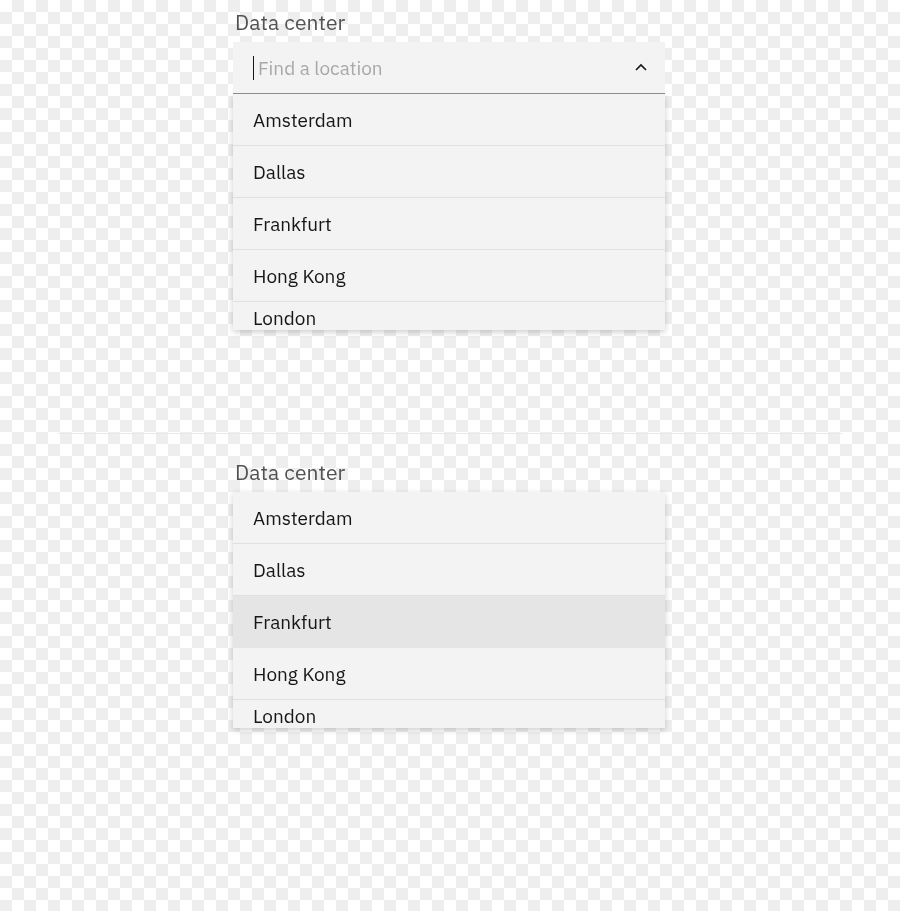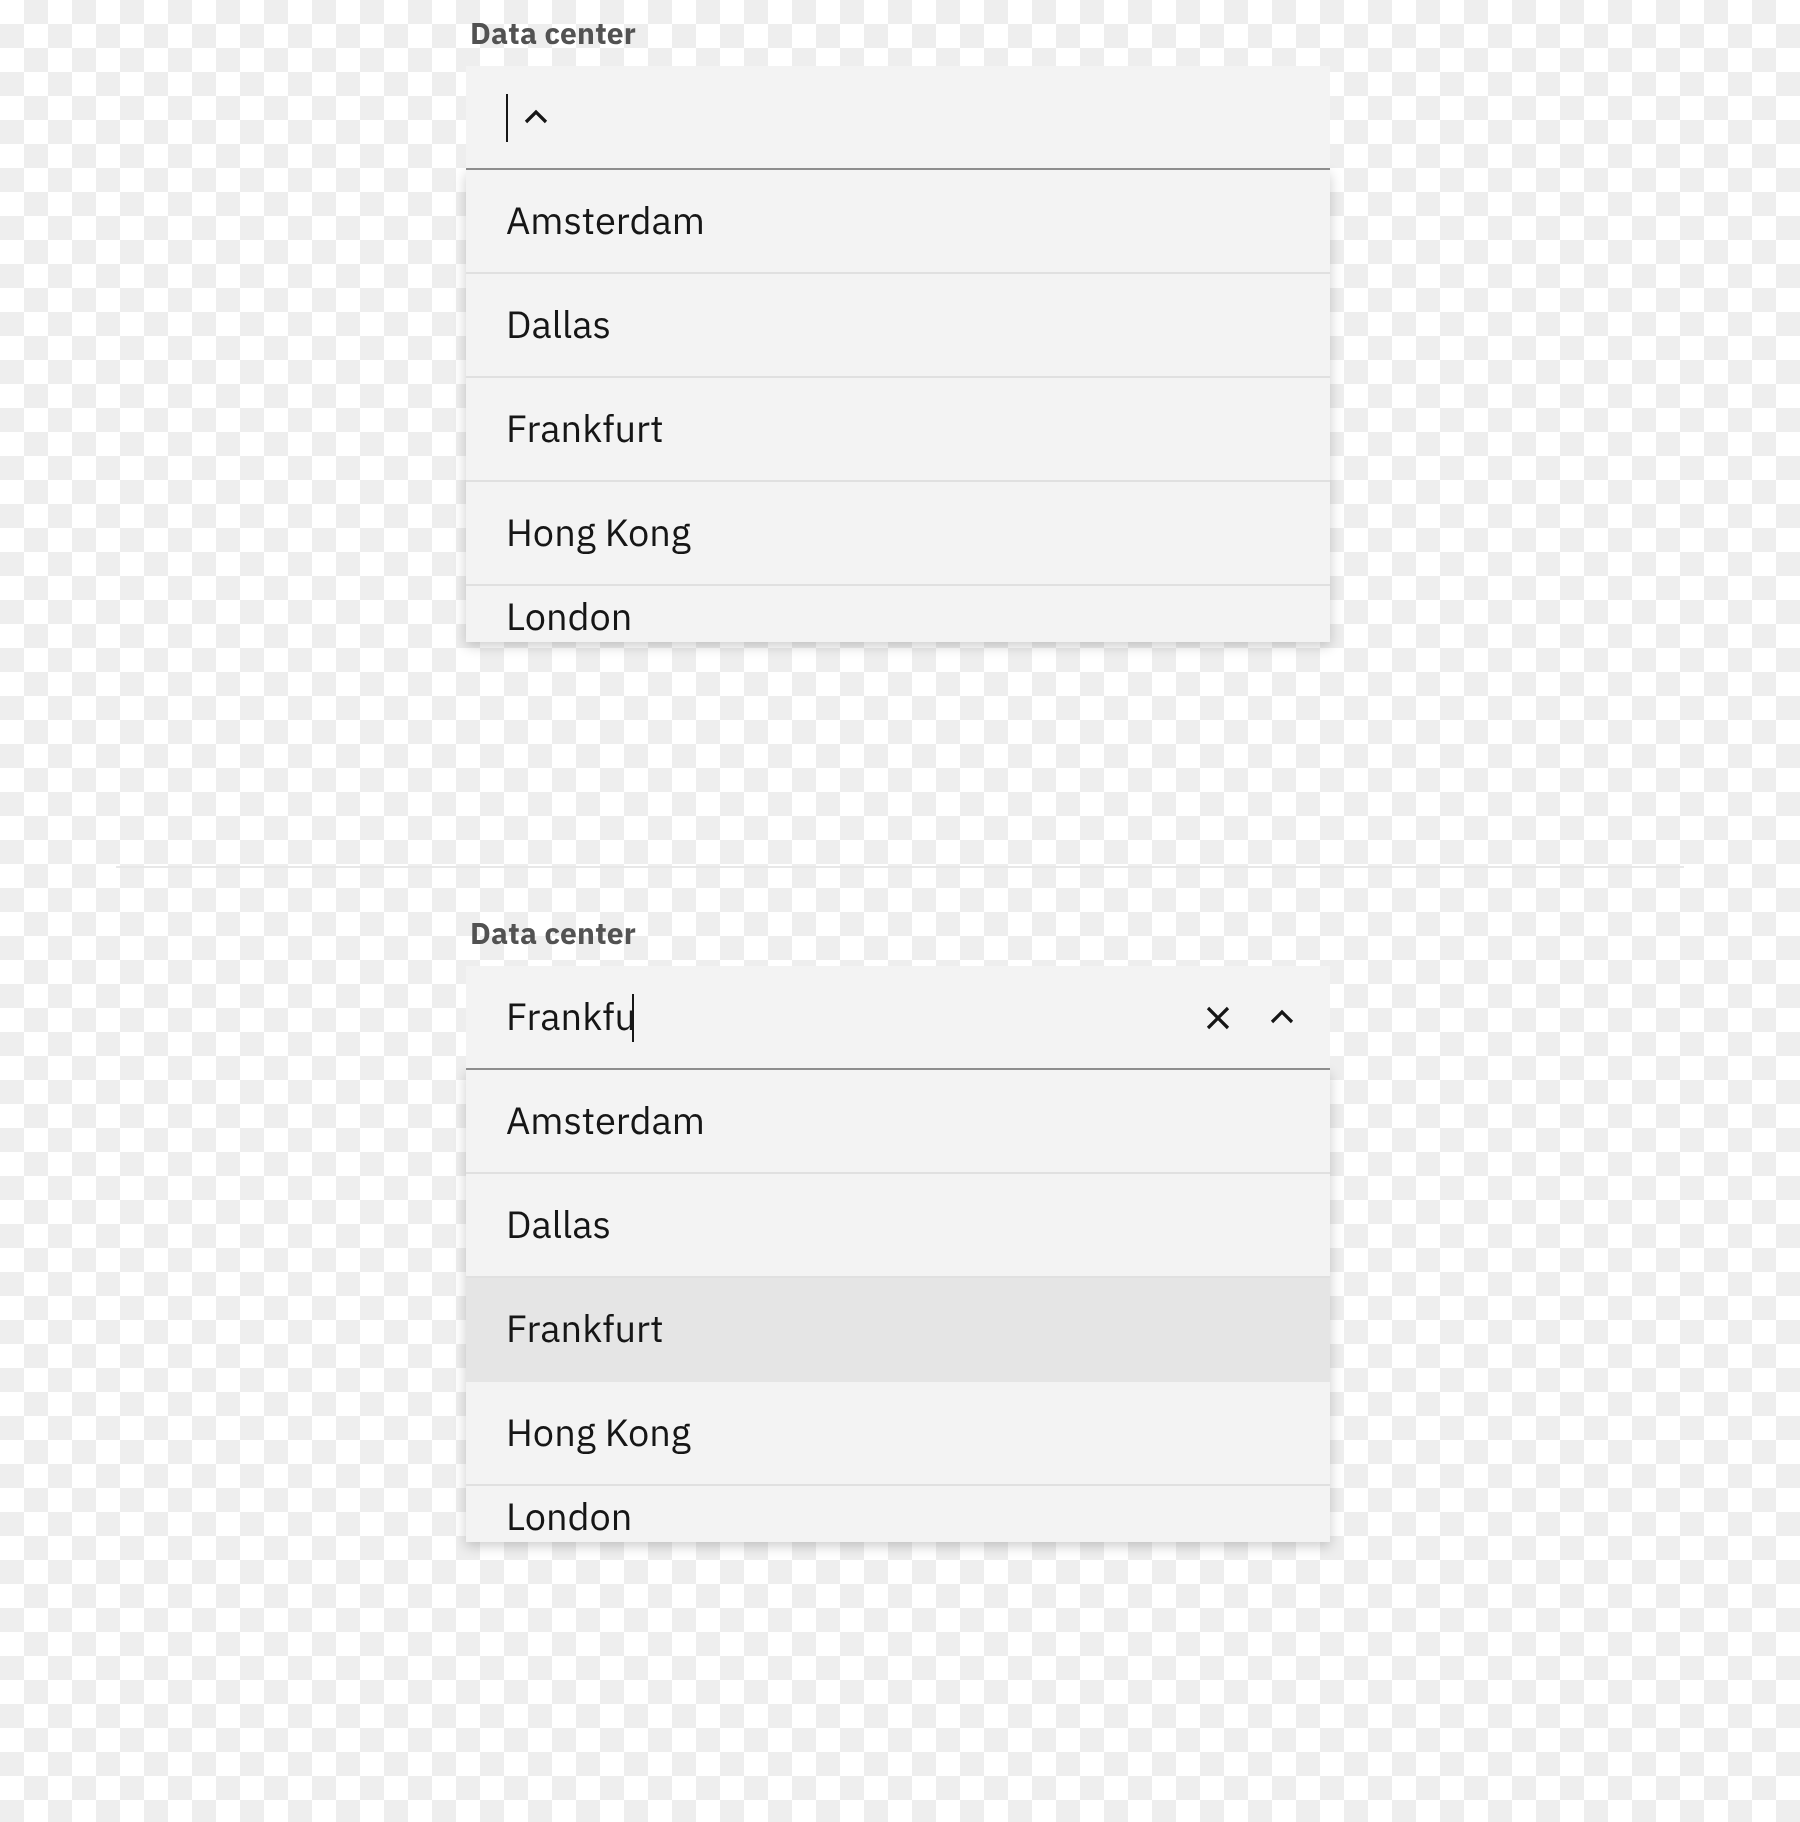--- a/index.html
+++ b/index.html
@@ -47,25 +47,24 @@
 
   .combo-wrap{
     position:absolute;
     left:233px;
     width:432px;
   }
   .top .combo-wrap{top:8px;}
   .bottom .combo-wrap{top:24px;}
 
   .label{
-    font-size:15px;
+    font-size:21px;
     color:var(--muted);
     margin:0 0 6px 2px;
     letter-spacing:.1px;
-    font-weight:bold;
   }
 
   .field{
     height:52px;
     width:100%;
     box-sizing:border-box;
     background:var(--field-bg);
     border-bottom:1px solid #8d8d8d;
     display:flex;
     align-items:center;
@@ -147,20 +146,21 @@
 <body>
 
 <div class="canvas">
 
   <section class="panel top">
     <div class="combo-wrap">
       <p class="label">Data center</p>
 
       <div class="field">
         <span class="caret"></span>
+        <span class="field-text placeholder">Find a location</span>
         <div class="field-actions">
           <span class="icon-btn">
             <svg width="16" height="16" viewBox="0 0 16 16" fill="none" aria-hidden="true">
               <path d="M3 10 L8 5 L13 10" stroke="currentColor" stroke-width="1.6" fill="none"></path>
             </svg>
           </span>
         </div>
       </div>
 
       <ul class="menu" style="list-style:none;margin:0;padding:0;">
@@ -182,37 +182,20 @@
       </ul>
     </div>
   </section>
 
   <div class="hr"></div>
 
   <section class="panel bottom" style="top:0;">
     <div class="combo-wrap">
       <p class="label">Data center</p>
 
-      <div class="field">
-        <span class="field-text" style="flex:none;">Frankfu</span>
-        <span class="caret" style="margin-left:-2px;"></span>
-        <span style="flex:1"></span>
-        <div class="field-actions">
-          <span class="icon-btn">
-            <svg width="16" height="16" viewBox="0 0 16 16" fill="none" aria-hidden="true">
-              <path d="M3 3 L13 13 M13 3 L3 13" stroke="currentColor" stroke-width="1.6"></path>
-            </svg>
-          </span>
-          <span class="icon-btn">
-            <svg width="16" height="16" viewBox="0 0 16 16" fill="none" aria-hidden="true">
-              <path d="M3 10 L8 5 L13 10" stroke="currentColor" stroke-width="1.6" fill="none"></path>
-            </svg>
-          </span>
-        </div>
-      </div>
 
       <ul class="menu" style="list-style:none;margin:0;padding:0;">
         <li class="menu-item">
             <span>Amsterdam</span>
           </li>
         <li class="menu-item">
             <span>Dallas</span>
           </li>
         <li class="menu-item highlight">
             <span>Frankfurt</span>

